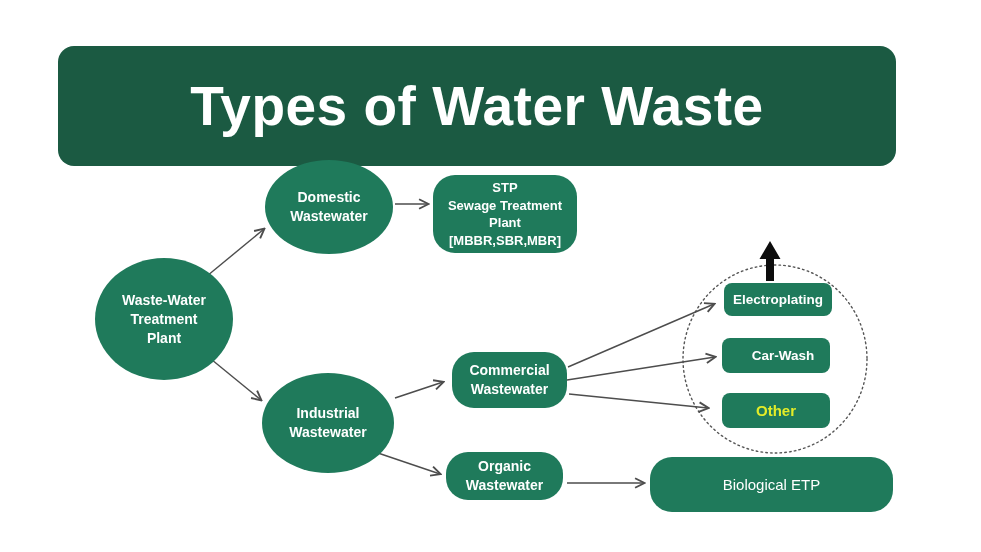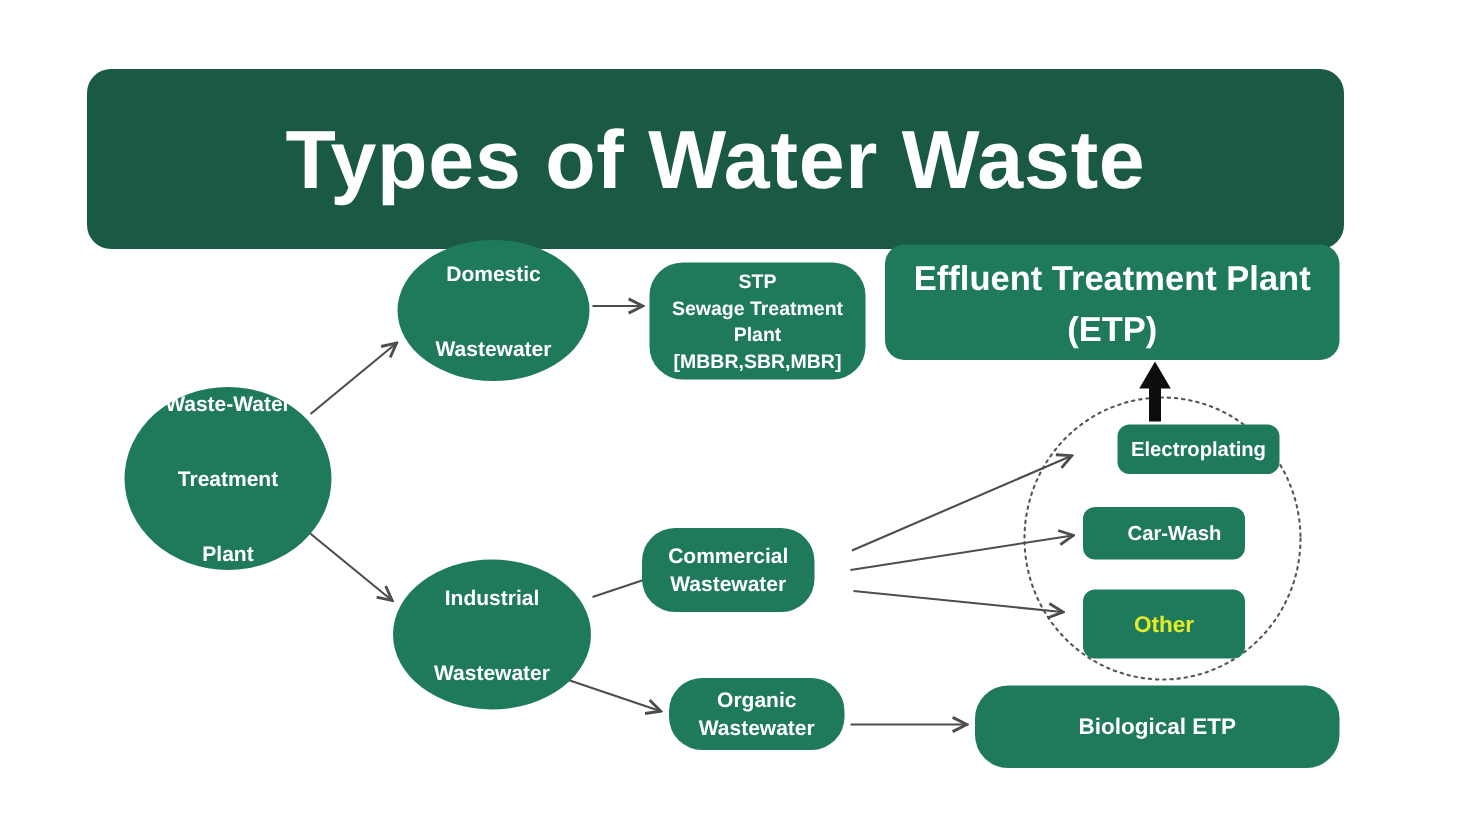--- a/index.html
+++ b/index.html
@@ -21,45 +21,45 @@
     display:flex;align-items:center;justify-content:center;
   }
   .banner h1{
     color:#ffffff;font-size:55px;font-weight:bold;letter-spacing:.5px;white-space:nowrap;
   }
   .node{
     position:absolute;background:var(--node);color:#ffffff;
     display:flex;flex-direction:column;align-items:center;justify-content:center;
     text-align:center;
   }
-  .ellipse{border-radius:50%;gap:31px;}
+  .ellipse{border-radius:50%;}
   .rect{border-radius:22px;}
   .node .ln{font-size:14px;font-weight:600;line-height:19px;}
 
-  .n-root{left:83px;top:258px;width:138px;height:122px;}
+  .n-root{left:95px;top:258px;width:138px;height:122px;}
   .n-domestic{left:265px;top:160px;width:128px;height:94px;}
   .n-industrial{left:262px;top:373px;width:132px;height:100px;align-items:center;}
 
   .n-stp{left:433px;top:175px;width:144px;height:78px;}
   .n-stp .ln{font-size:13px;line-height:17.5px;}
 
   .n-etp{left:590px;top:163px;width:303px;height:77px;border-radius:13px;}
   .n-etp .ln{font-size:23px;font-weight:bold;line-height:34px;}
 
-  .n-commercial{left:428px;top:352px;width:115px;height:56px;}
+  .n-commercial{left:452px;top:352px;width:115px;height:56px;}
   .n-organic{left:446px;top:452px;width:117px;height:48px;}
 
-  .n-electro{left:745px;top:283px;width:108px;height:33px;border-radius:8px;}
+  .n-electro{left:724px;top:283px;width:108px;height:33px;border-radius:8px;}
   .n-carwash{left:722px;top:338px;width:108px;height:35px;border-radius:8px;padding-left:14px;}
-  .n-other{left:722px;top:393px;width:108px;height:46px;border-radius:8px;}
+  .n-other{left:722px;top:393px;width:108px;height:35px;border-radius:8px;}
   .n-electro .ln,.n-carwash .ln{font-size:13.5px;}
   .n-other .ln{font-size:15px;font-weight:bold;color:var(--other-label);}
 
   .n-bio{left:650px;top:457px;width:243px;height:55px;}
-  .n-bio .ln1{font-size:15px;font-weight:bold;line-height:20px;}
+  .n-bio .ln1{font-size:15px;font-weight:normal;line-height:20px;}
   .n-bio .ln2{font-size:12.5px;font-weight:600;line-height:17px;}
 
   .pill{
     position:absolute;left:813px;top:209px;width:78px;height:40px;border-radius:20px;
     background:rgba(235,240,238,0.30);
     display:flex;align-items:center;justify-content:center;
     color:rgba(85,100,95,0.55);font-size:20px;letter-spacing:1px;
   }
   svg.overlay{position:absolute;left:0;top:0;pointer-events:none;}
 </style>
@@ -112,24 +112,20 @@
     <div class="ln">Wastewater</div>
   </div>
 
   <div class="node rect n-stp">
     <div class="ln">STP</div>
     <div class="ln">Sewage Treatment</div>
     <div class="ln">Plant</div>
     <div class="ln">[MBBR,SBR,MBR]</div>
   </div>
 
-  <div class="node rect n-etp">
-    <div class="ln">Effluent Treatment Plant</div>
-    <div class="ln">(ETP)</div>
-  </div>
 
   <div class="node rect n-commercial">
     <div class="ln">Commercial</div>
     <div class="ln">Wastewater</div>
   </div>
 
   <div class="node rect n-organic">
     <div class="ln">Organic</div>
     <div class="ln">Wastewater</div>
   </div>

